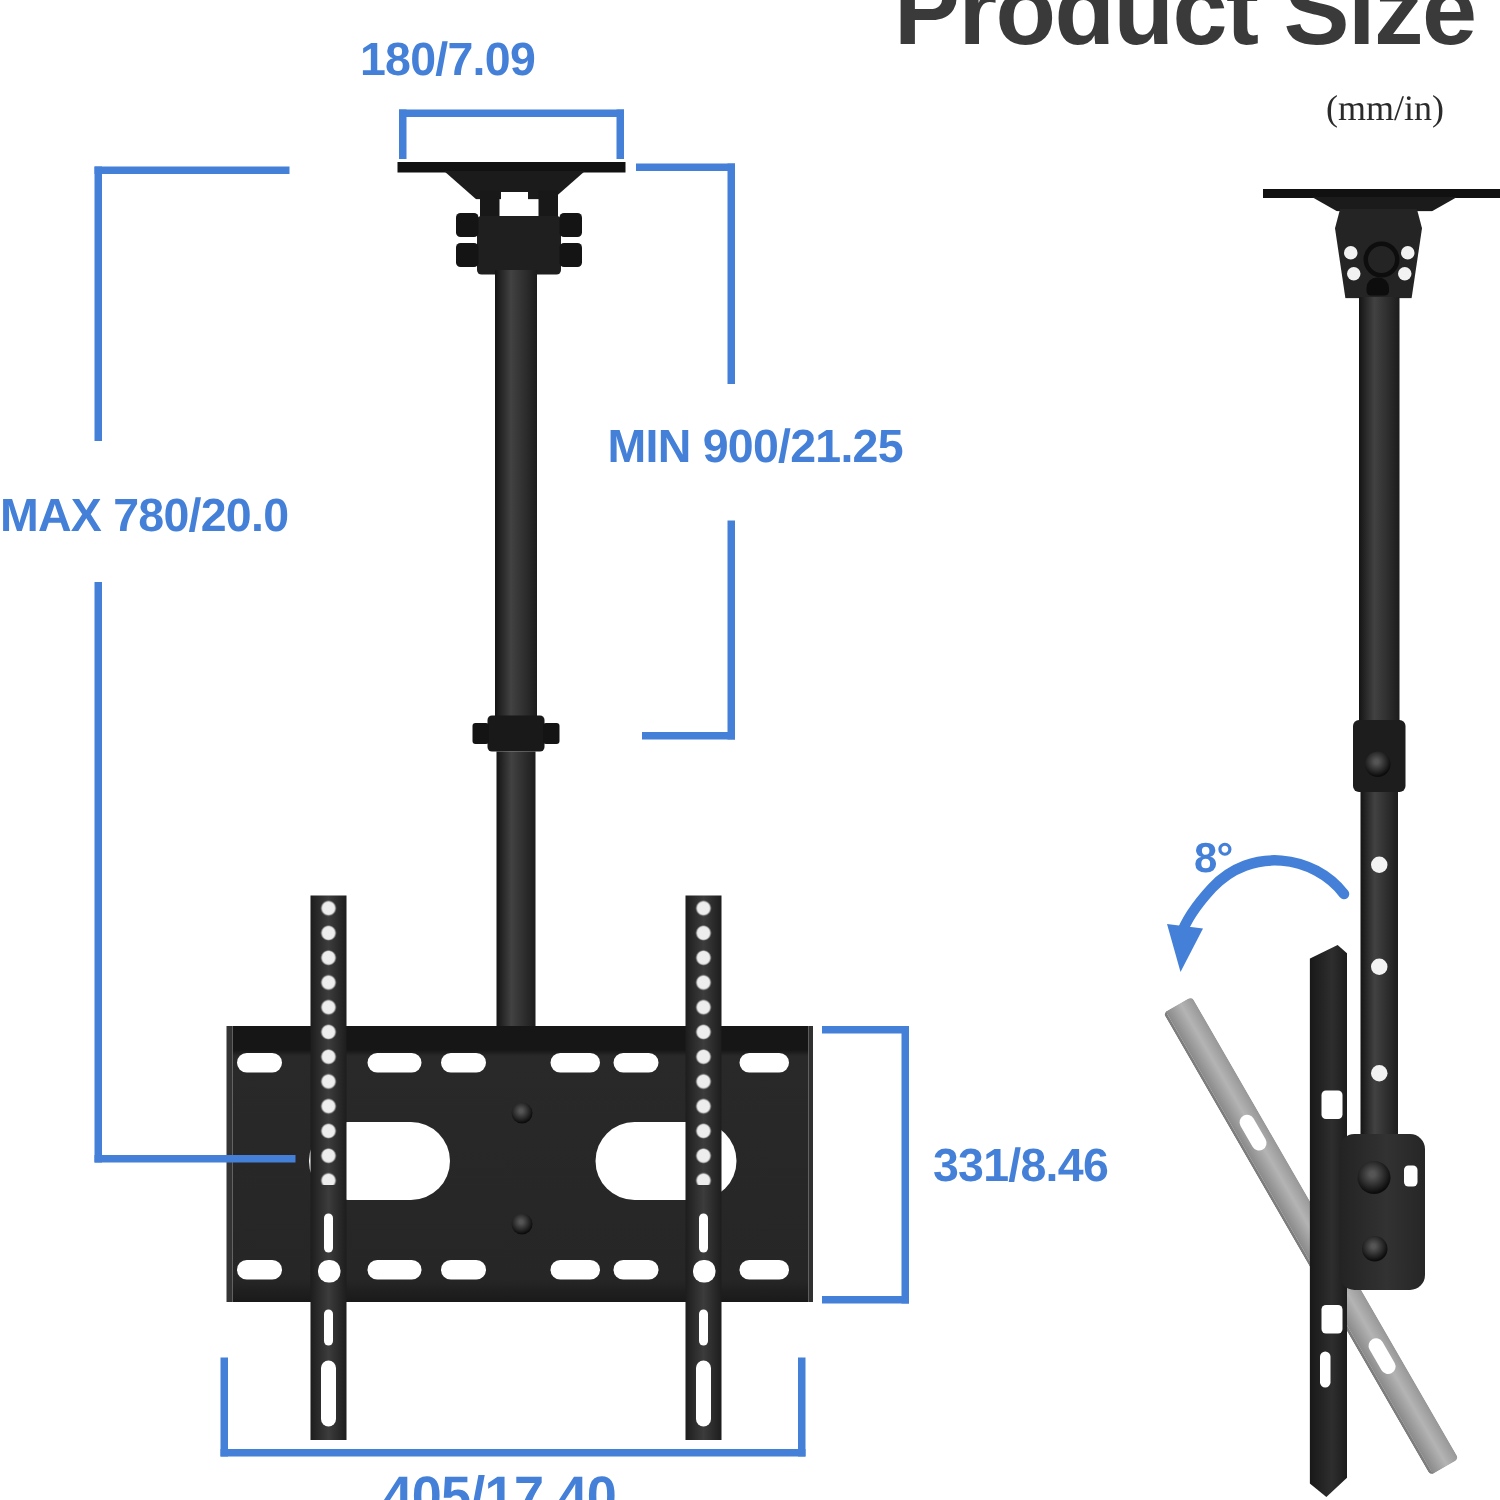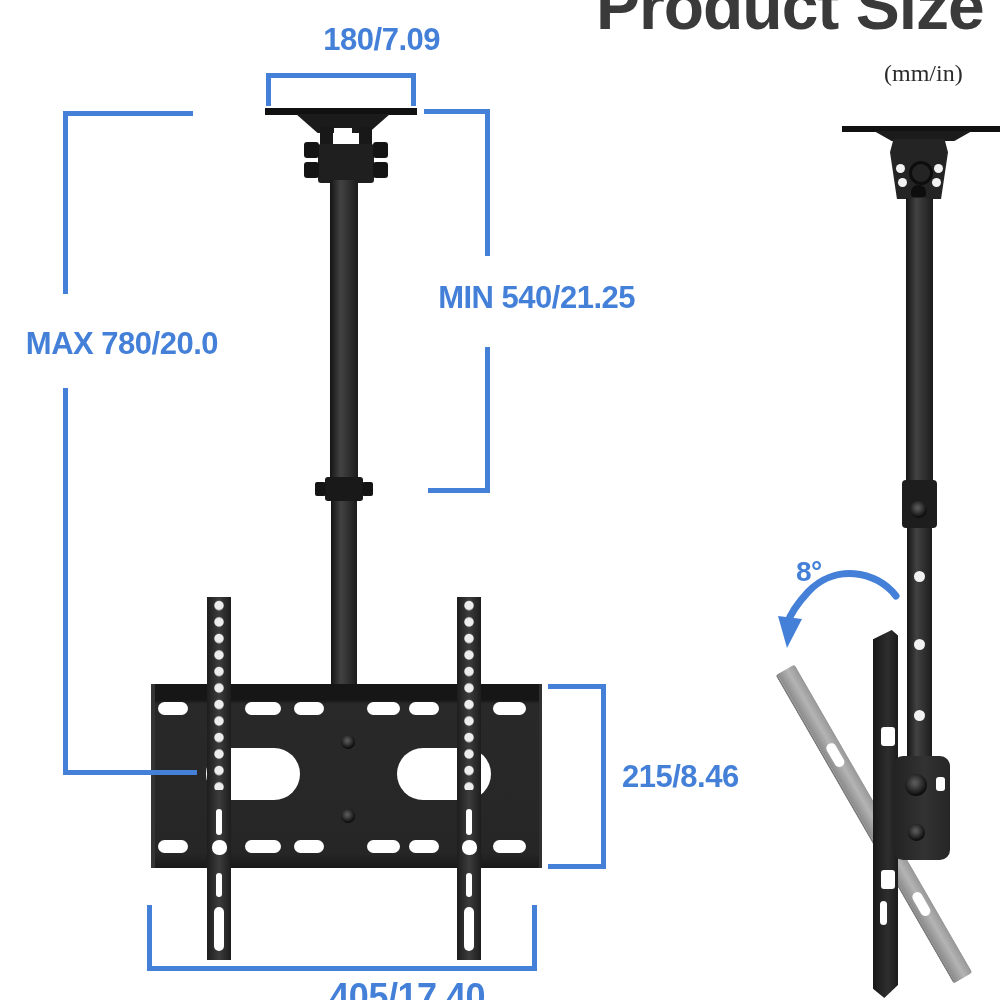--- a/index.html
+++ b/index.html
@@ -14,21 +14,21 @@
     color:#3a3a3a;letter-spacing:-1px;line-height:66px;white-space:nowrap;
   }
   .units{
     position:absolute;left:884px;top:55px;font-size:24px;font-weight:normal;
     color:#2b2b2b;line-height:36px;white-space:nowrap;font-family:Liberation Serif, serif;
   }
   .lbl{
     position:absolute;color:#4480d8;font-weight:bold;font-size:31px;
     line-height:32px;white-space:nowrap;letter-spacing:-0.5px;
   }
-  .lbl.center{text-align:right;}
+  .lbl.center{text-align:left;}
   
   .dim{position:absolute;background:#4480d8;}
   
   .ink{position:absolute;background:#1f1f1f;}
   .pole{position:absolute;background:linear-gradient(90deg,#141414,#424242 38%,#1c1c1c);}
   .whitecut{position:absolute;background:#ffffff;}
   .rail{
     position:absolute;width:24px;
     background:linear-gradient(90deg,#1d1d1d,#3c3c3c 50%,#1d1d1d);
   }
@@ -105,33 +105,33 @@
       <div class="rail-slot" style="left:5px;top:243px;width:15px;height:15px;border-radius:7px;"></div>
       <div class="rail-slot" style="left:9px;top:276px;width:6px;height:24px;"></div>
       <div class="rail-slot" style="left:7px;top:310px;width:10px;height:44px;border-radius:5px;"></div>
     </div>
 
     <div class="lbl center" style="left:240px;top:24px;width:200px;">180/7.09</div>
     <div class="dim" style="left:266px;top:73px;width:150px;height:5px;"></div>
     <div class="dim" style="left:266px;top:73px;width:5px;height:33px;"></div>
     <div class="dim" style="left:411px;top:73px;width:5px;height:33px;"></div>
 
-    <div class="lbl center" style="left:405px;top:282px;width:230px;">MIN 540/21.25</div>
+    <div class="lbl center" style="left:405px;top:282px;width:230px;">MIN 900/21.25</div>
     <div class="dim" style="left:424px;top:109px;width:66px;height:5px;"></div>
     <div class="dim" style="left:485px;top:109px;width:5px;height:147px;"></div>
     <div class="dim" style="left:485px;top:347px;width:5px;height:146px;"></div>
     <div class="dim" style="left:428px;top:488px;width:62px;height:5px;"></div>
 
     <div class="lbl center" style="left:0px;top:328px;width:218px;">MAX 780/20.0</div>
     <div class="dim" style="left:63px;top:111px;width:130px;height:5px;"></div>
     <div class="dim" style="left:63px;top:111px;width:5px;height:183px;"></div>
     <div class="dim" style="left:63px;top:388px;width:5px;height:387px;"></div>
     <div class="dim" style="left:63px;top:770px;width:134px;height:5px;"></div>
 
-    <div class="lbl" style="left:622px;top:761px;">215/8.46</div>
+    <div class="lbl" style="left:622px;top:761px;">331/8.46</div>
     <div class="dim" style="left:548px;top:684px;width:58px;height:5px;"></div>
     <div class="dim" style="left:601px;top:684px;width:5px;height:185px;"></div>
     <div class="dim" style="left:548px;top:864px;width:58px;height:5px;"></div>
 
     <div class="lbl center" style="left:255px;top:981px;width:230px;font-size:36px;">405/17.40</div>
     <div class="dim" style="left:147px;top:905px;width:5px;height:66px;"></div>
     <div class="dim" style="left:147px;top:966px;width:390px;height:5px;"></div>
     <div class="dim" style="left:532px;top:905px;width:5px;height:66px;"></div>
   </div>
 

